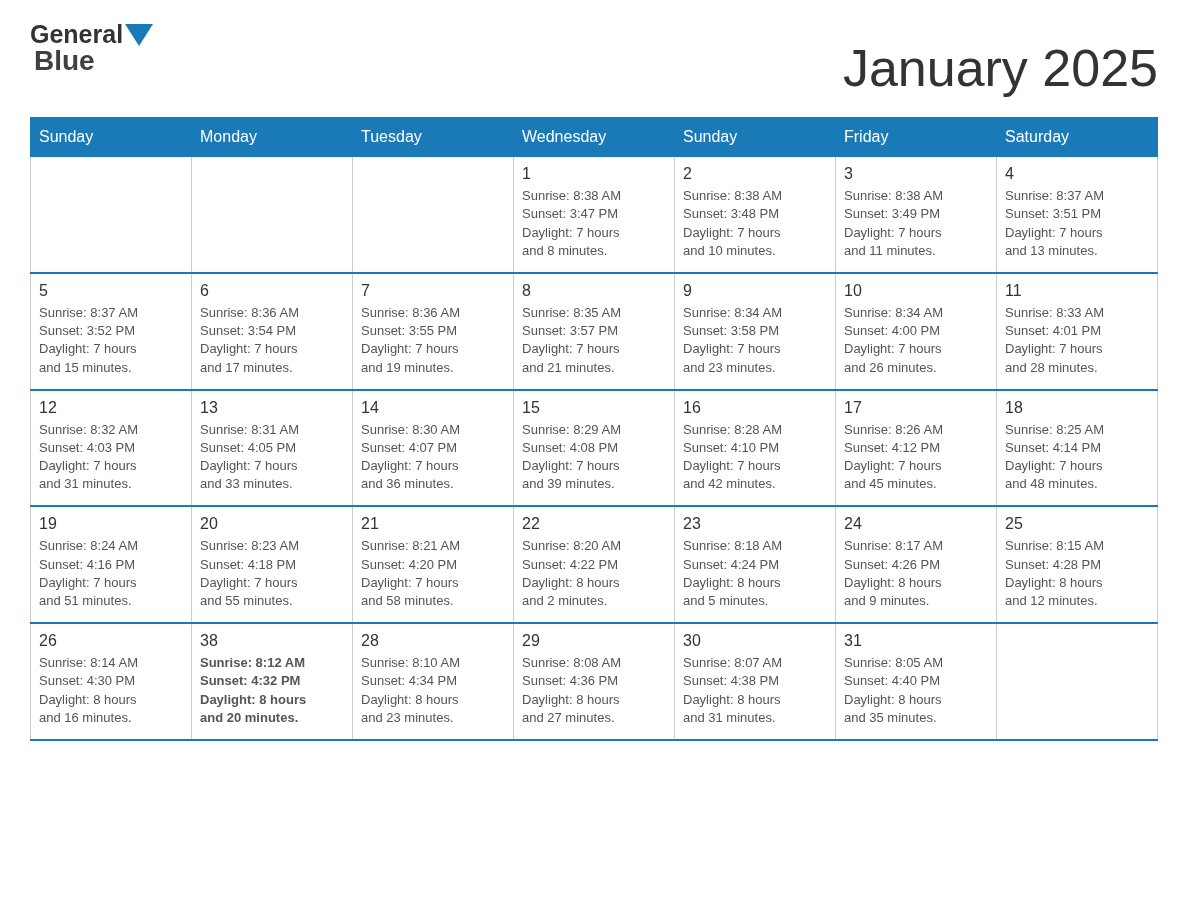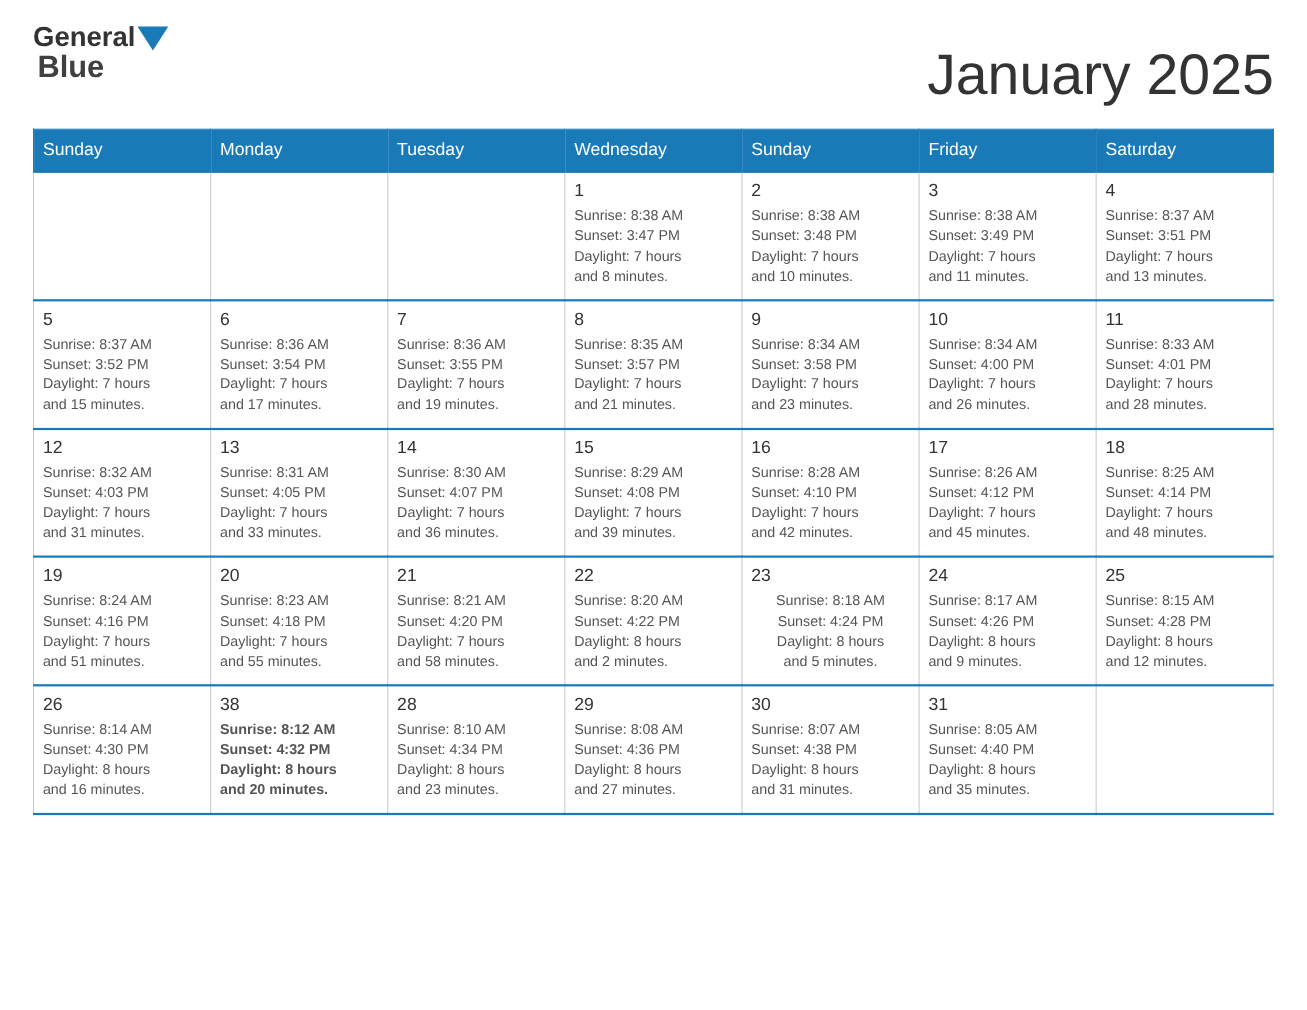--- a/index.html
+++ b/index.html
@@ -293,21 +293,21 @@
         </td>
         <td>
           <span class="day-num">22</span>
           <div class="day-info" style="white-space: pre-line;">Sunrise: 8:20 AM
 Sunset: 4:22 PM
 Daylight: 8 hours
 and 2 minutes.</div>
         </td>
         <td>
           <span class="day-num">23</span>
-          <div class="day-info" style="white-space: pre-line; text-align: center;">Sunrise: 8:18 AM
+          <div class="day-info" style="white-space: pre-line;">Sunrise: 8:18 AM
 Sunset: 4:24 PM
 Daylight: 8 hours
 and 5 minutes.</div>
         </td>
         <td>
           <span class="day-num">24</span>
           <div class="day-info" style="white-space: pre-line;">Sunrise: 8:17 AM
 Sunset: 4:26 PM
 Daylight: 8 hours
 and 9 minutes.</div>

